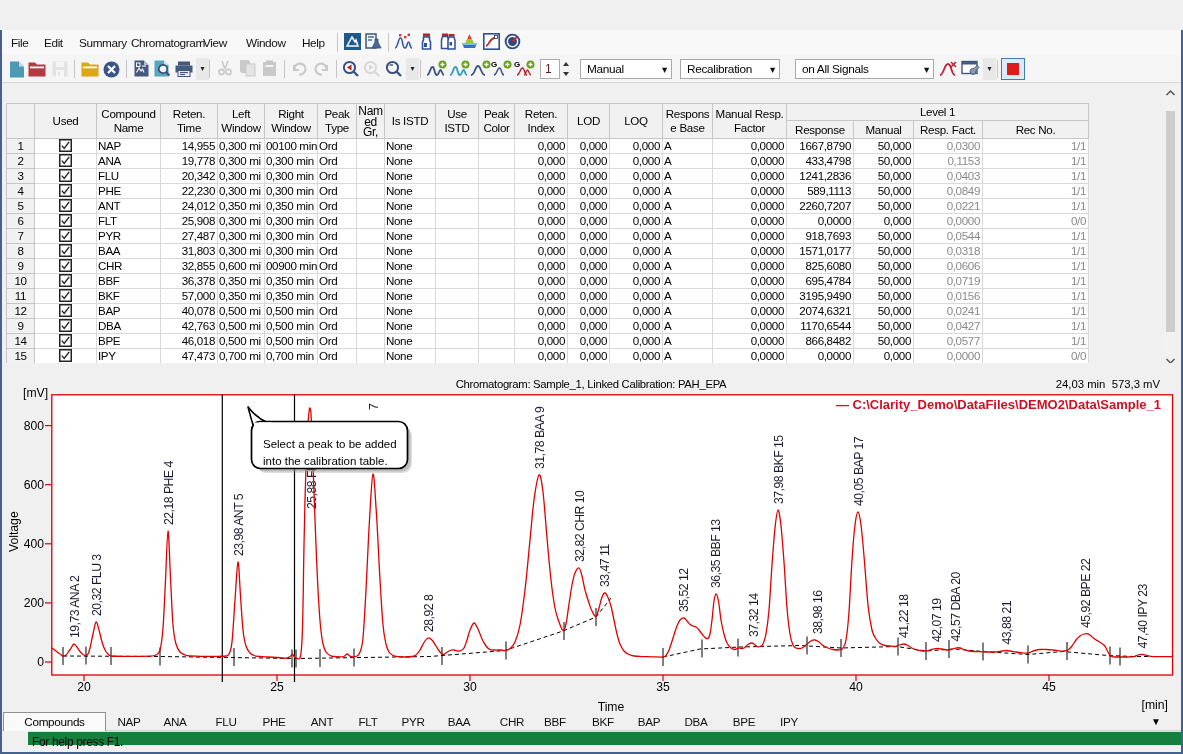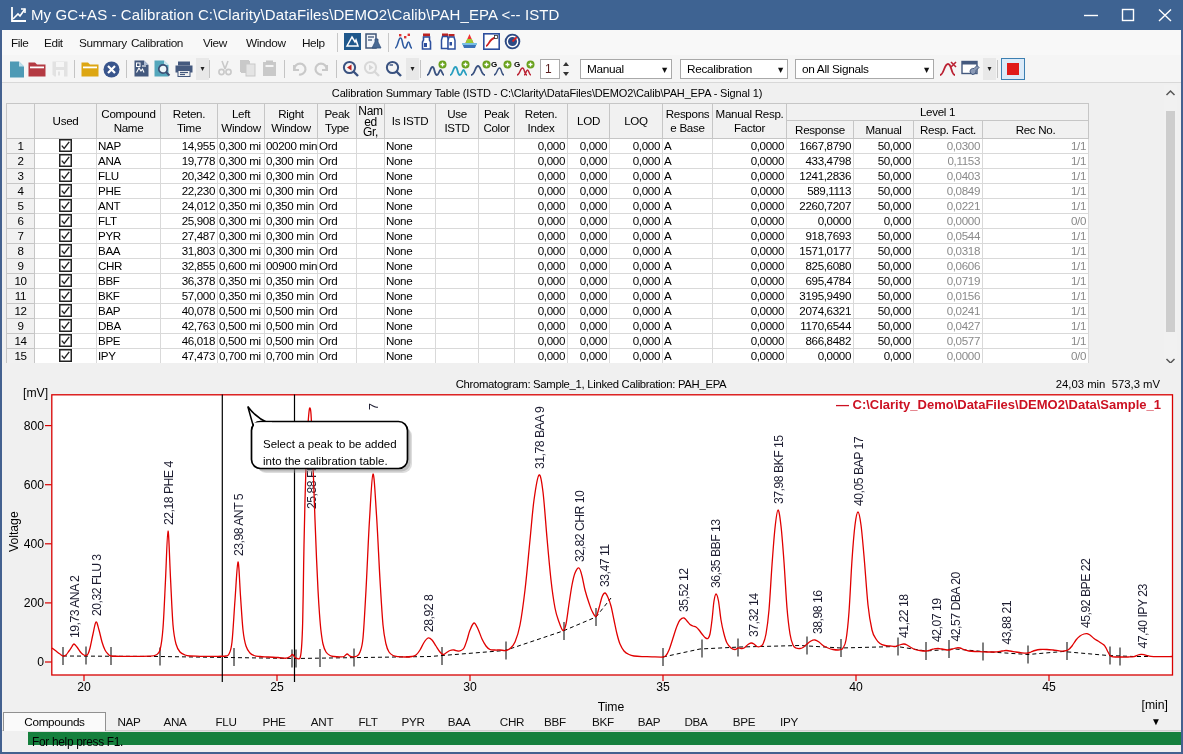--- a/index.html
+++ b/index.html
@@ -44,38 +44,25 @@
 #tabdd{position:absolute;right:22px;top:4px;font-size:10px;color:#000;}
 #statusbar{position:absolute;left:0;top:731px;width:100%;height:14px;background:#15803d;border-top:1px solid #e0e0e0;margin-left:28px;}
 #statusbar span{position:absolute;left:4px;top:3px;font-size:11.9px;letter-spacing:-0.3px;color:#000;}
 .grip{position:absolute;right:1px;bottom:1px;width:13px;height:13px;}
 </style></head>
 <body>
 <div id="app">
 <div class="winborder" style="left:0;top:30px;width:2px;height:724px"></div>
 <div class="winborder" style="right:0;top:30px;width:2px;height:724px"></div>
 <div class="winborder" style="left:0;top:752px;width:1183px;height:2px"></div>
-<div id="titlebar">
-  <span class="ticon"><svg width="17" height="17" viewBox="0 0 17 17" style="">
-          <path d="M2,1 L2,15 L16,15" stroke="#fff" stroke-width="1.8" fill="none"></path>
-          <path d="M3,13 L8,8 L10,10 L15,3" stroke="#fff" stroke-width="1.6" fill="none"></path>
-          <path d="M11,3 L15,3 L15,7" stroke="#fff" stroke-width="1.6" fill="none"></path>
-        </svg></span>
-  <span class="ttext">My GC+AS - Calibration C:\Clarity\DataFiles\DEMO2\Calib\PAH_EPA &lt;-- ISTD</span>
-  <svg class="wbtn" style="right:2px;width:140px" width="140" height="30">
-        <line x1="43" y1="15.5" x2="57" y2="15.5" stroke="#fff" stroke-width="1.4"></line>
-        <rect x="81.5" y="9.5" width="11" height="11" fill="none" stroke="#fff" stroke-width="1.4"></rect>
-        <path d="M118,9.5 L130,21 M130,9.5 L118,21" stroke="#fff" stroke-width="1.4"></path>
-      </svg>
-</div>
 <div id="menubar">
       <span class="mitem" style="left:11px">File</span>
       <span class="mitem" style="left:44px">Edit</span>
       <span class="mitem" style="left:79px">Summary</span>
-      <span class="mitem" style="left:131px">Calibration</span>
+      <span class="mitem" style="left:131px">Chromatogram</span>
       <span class="mitem" style="left:203px">View</span>
       <span class="mitem" style="left:246px">Window</span>
       <span class="mitem" style="left:302px">Help</span>
       <div class="msep" style="left:337px"></div>
       <div class="mi" style="left:344px"><svg width="17" height="17" viewBox="0 0 17 17" style="">
           <rect width="17" height="17" fill="#1f588c"></rect>
           <path d="M3,13 L8,4 L11,9 L12,7 L14,13 Z" fill="none" stroke="#fff" stroke-width="1.5"></path>
         </svg></div>
       <div class="mi" style="left:365px"><svg width="17" height="17" viewBox="0 0 17 17" style="">
           <rect x="1" y="1" width="10" height="14" fill="#f2f5fa" stroke="#3f5577" stroke-width="1.5"></rect>
@@ -238,40 +225,39 @@
           <text x="0" y="7" style="font:bold 8px Liberation Sans">G</text>
           <circle cx="16.5" cy="4.5" r="4" fill="#6aa21e"></circle>
           <path d="M16.5,2.5 L16.5,6.5 M14.5,4.5 L18.5,4.5" stroke="#fff" stroke-width="1.3"></path>
         </svg></div>
       <div class="spinbox" style="left:540px;top:4px">1</div>
       <div class="spin" style="left:561px;top:4px"><svg width="10" height="20">
           <path d="M5,3 L8,7 L2,7 Z" fill="#333"></path>
           <path d="M5,17 L8,13 L2,13 Z" fill="#333"></path>
         </svg></div>
       <div class="combo" style="left:580px;width:92px;top:4px"><span>Manual</span><i>▾</i></div>
-      <div class="combo" style="left:680px;width:108px;top:4px"><span>Recalibration</span><i>▾</i></div>
+      <div class="combo" style="left:680px;width:100px;top:4px"><span>Recalibration</span><i>▾</i></div>
       <div class="combo" style="left:795px;width:139px;top:4px"><span>on All Signals</span><i>▾</i></div>
       <div class="ti" style="left:939px;top:5px"><svg width="20" height="18" viewBox="0 0 20 18" style="">
           <path d="M1,15 C5,15 5,4 9,4 C13,4 12,15 16,15" fill="none" stroke="#b23" stroke-width="1.8"></path>
           <path d="M12,2 L17,7 M17,2 L12,7" stroke="#b23" stroke-width="1.6"></path>
         </svg></div>
       <div class="ti" style="left:961px;top:5px"><svg width="19" height="17" viewBox="0 0 19 17" style="">
           <rect x="1" y="1.5" width="15" height="12" fill="#fff" stroke="#44597e" stroke-width="1.4"></rect>
           <rect x="1" y="1.5" width="15" height="3" fill="#44597e"></rect>
           <path d="M9,12 C9,9 11,8 13,8.5 L16,5.5 L18,7.5 L15,10.5 C15.5,12.5 14,14.5 11,14.5 Z" fill="#8a99b5" stroke="#44597e" stroke-width="1"></path>
         </svg></div>
       <div class="ddbox" style="left:983px;top:3px">▾</div>
       <div class="tsep" style="left:997px"></div>
       <div class="ti" style="left:1001px;top:3px"><svg width="24" height="22" viewBox="0 0 24 22" style="">
           <rect x="0.5" y="0.5" width="23" height="21" fill="#dcebf9" stroke="#3c7fb1" stroke-width="1"></rect>
           <rect x="6" y="5" width="12" height="12" fill="#e01b1b"></rect>
         </svg></div>
     </div>
 <div id="tablepane">
-  <div class="sect">Calibration Summary Table (ISTD - C:\Clarity\DataFiles\DEMO2\Calib\PAH_EPA - Signal 1)</div>
   <table id="caltab">
         <colgroup>
           <col style="width:28px">
           <col style="width:62px">
           <col style="width:64px">
           <col style="width:57px">
           <col style="width:47px">
           <col style="width:53px">
           <col style="width:39px">
           <col style="width:28px">
@@ -320,21 +306,21 @@
             <td class="rn">1</td>
             <td class="c">
               <svg width="13" height="13" viewBox="0 0 13 13" style="display:block;margin:0 auto">
                 <rect x="0.75" y="0.75" width="11.5" height="11.5" fill="#fff" stroke="#222" stroke-width="1.5"></rect>
                 <path d="M2.8,6.6 L5.2,9.4 L10.2,2.9" fill="none" stroke="#222" stroke-width="1.4"></path>
               </svg>
             </td>
             <td class="l">NAP</td>
             <td class="r">14,955</td>
             <td class="l">0,300 mi</td>
-            <td class="l">00200 min</td>
+            <td class="l">00100 min</td>
             <td class="l">Ord</td>
             <td></td>
             <td class="l">None</td>
             <td></td>
             <td></td>
             <td class="r">0,000</td>
             <td class="r">0,000</td>
             <td class="r">0,000</td>
             <td class="l">A</td>
             <td class="r">0,0000</td>

